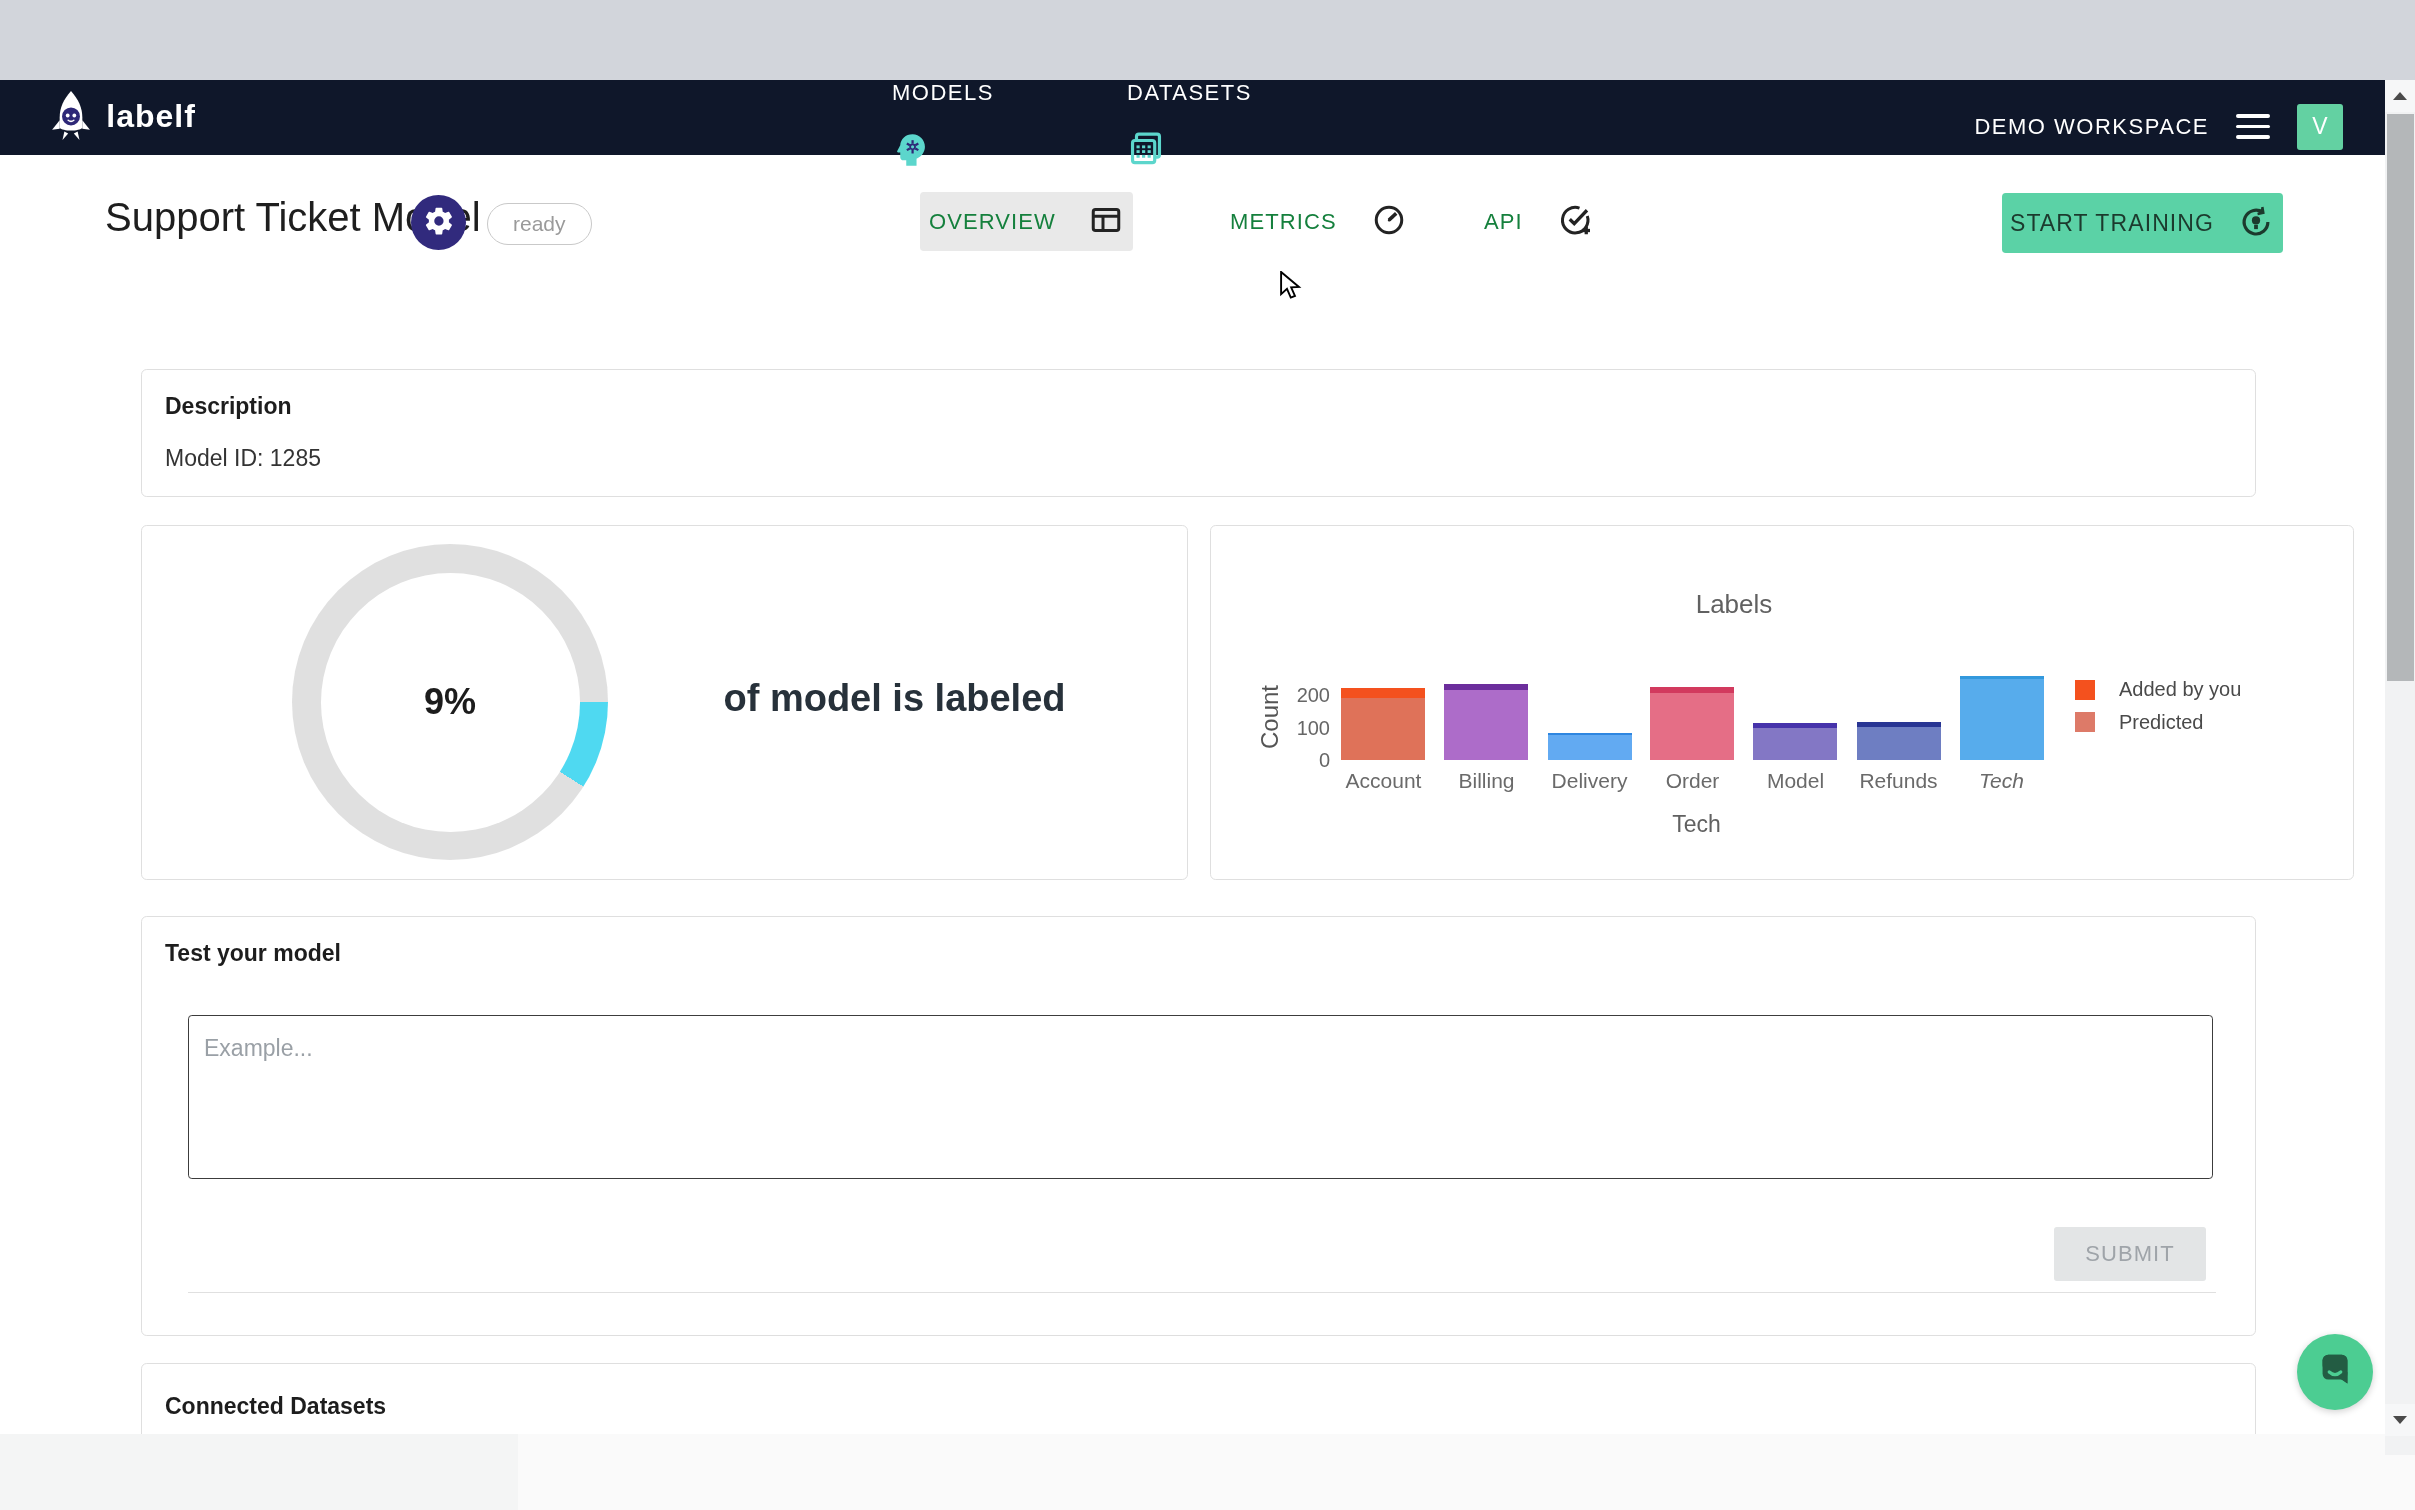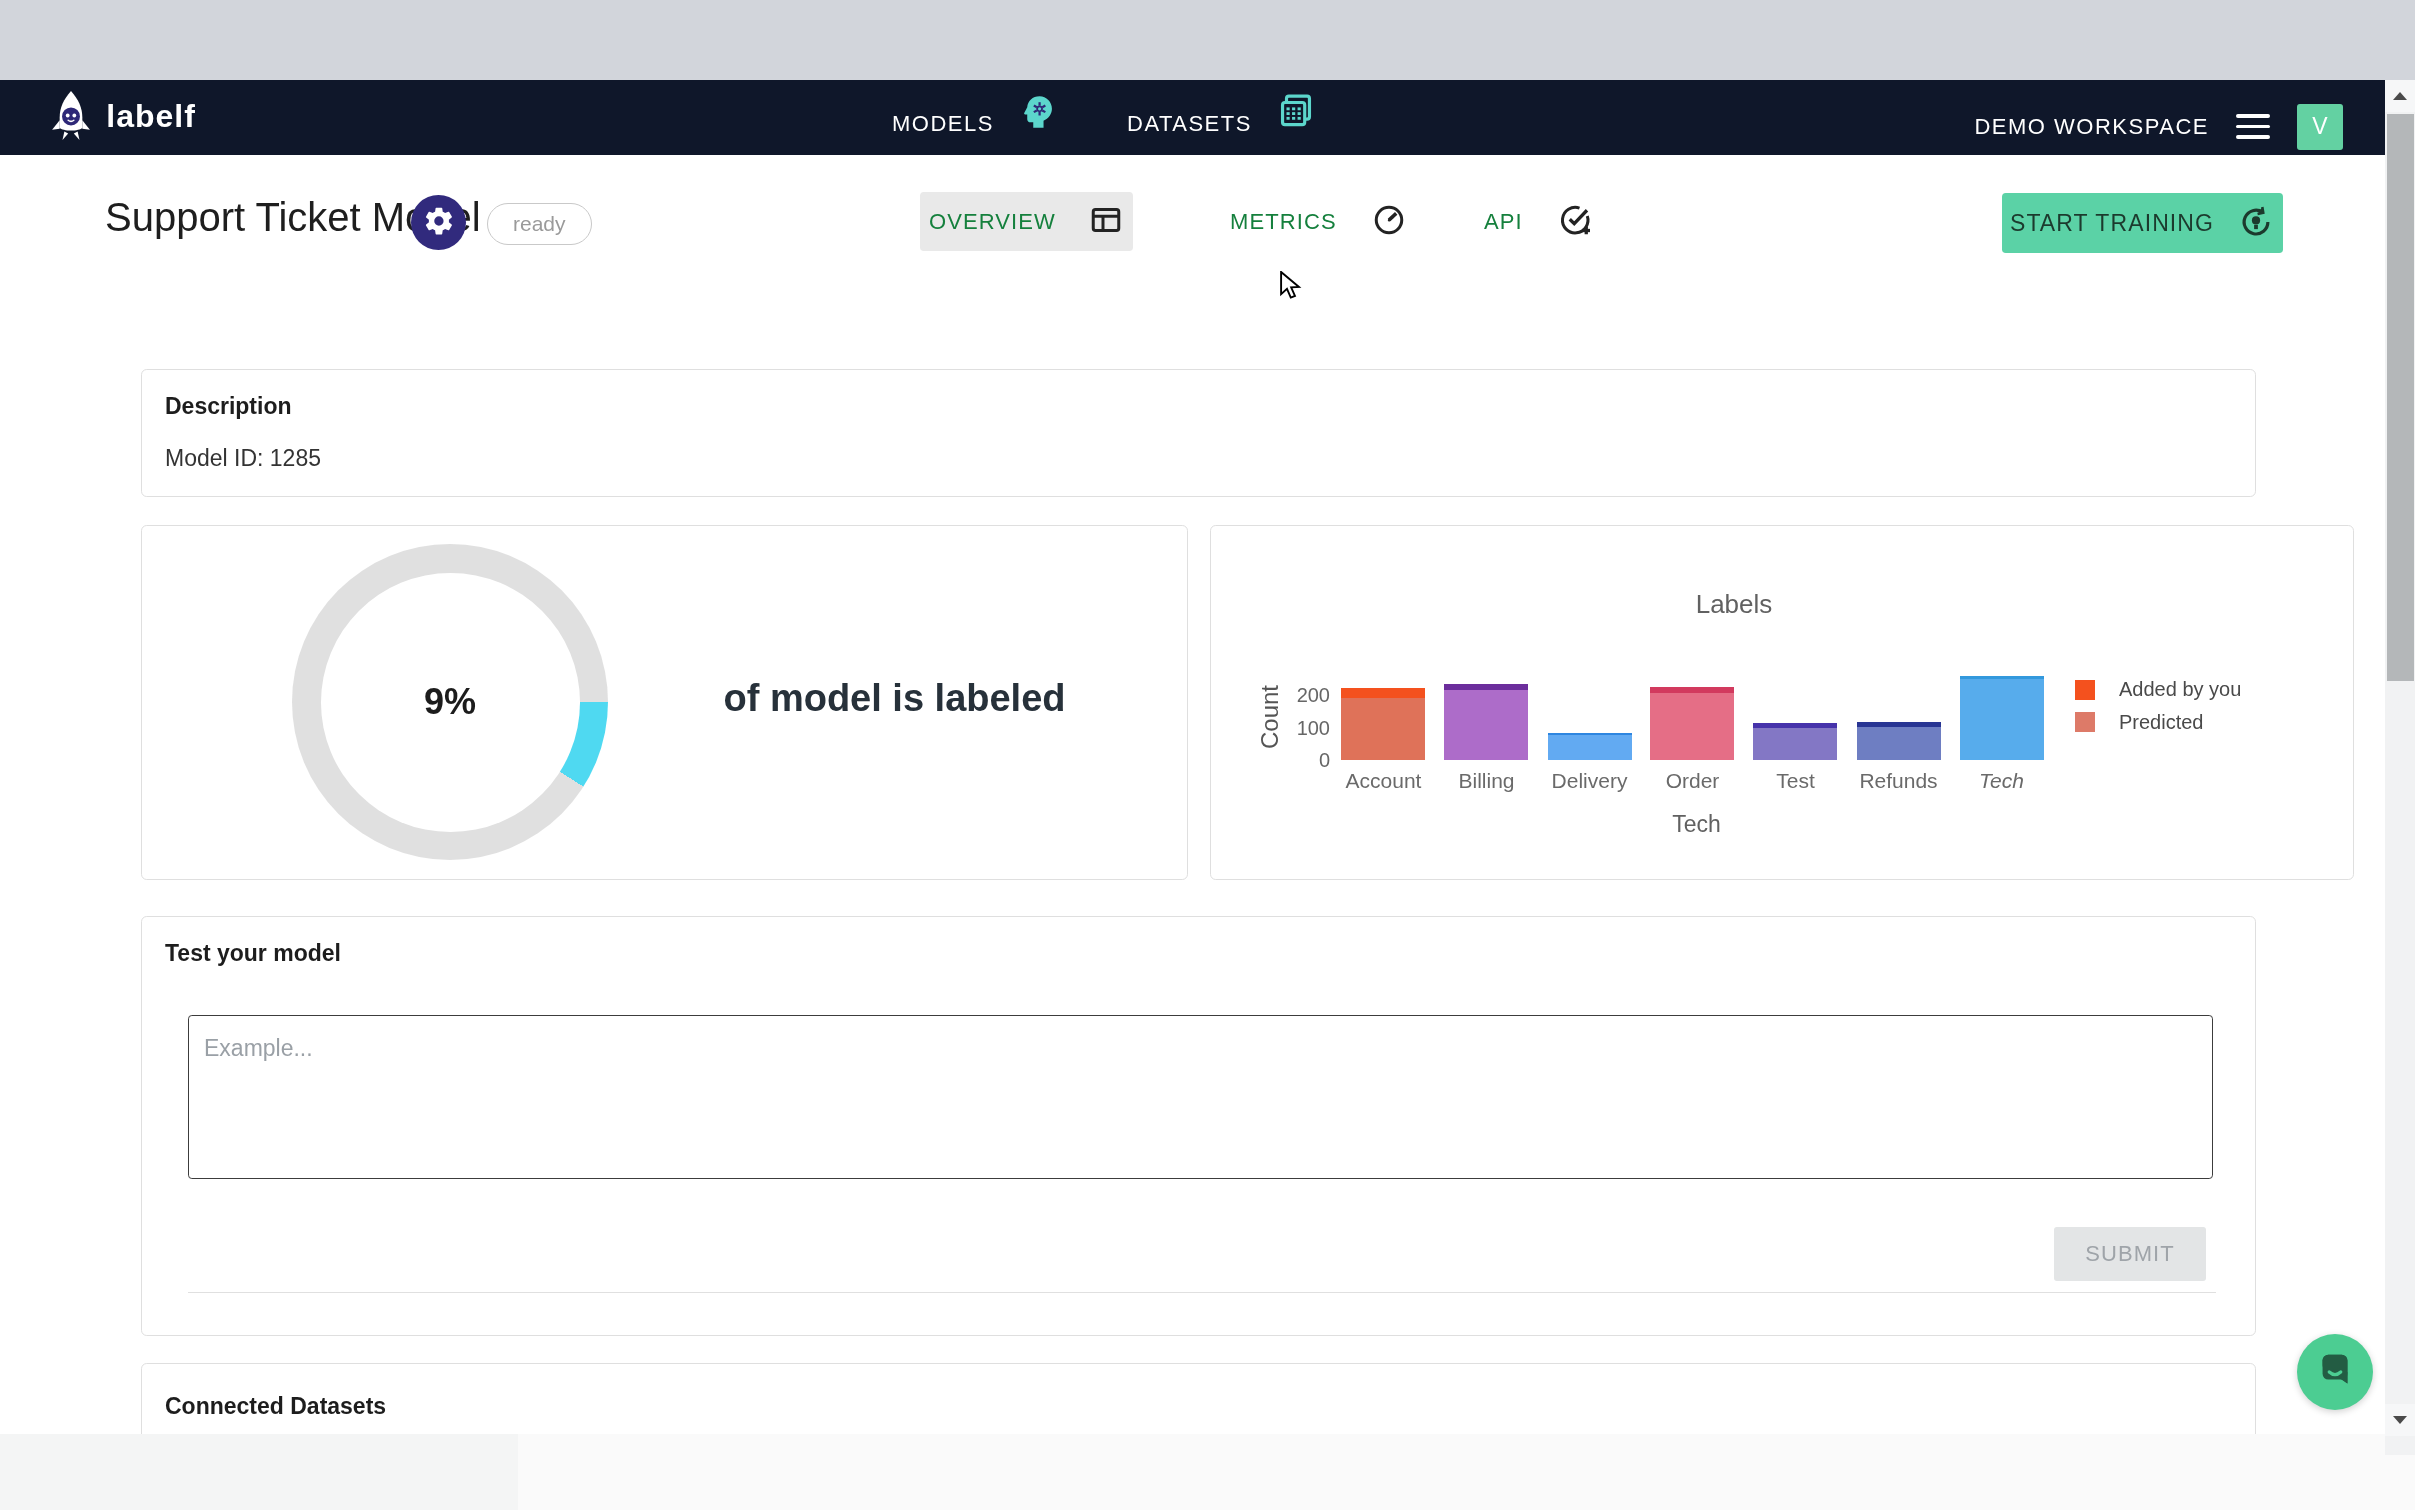--- a/index.html
+++ b/index.html
@@ -6,21 +6,21 @@
   *{box-sizing:border-box;font-family:"Liberation Sans",sans-serif;}
   #screen{position:relative;width:2416px;height:1510px;background:#ffffff;overflow:hidden;}
 
   
   .topstrip{position:absolute;left:0;top:0;width:2416px;height:80px;background:#d2d5db;}
 
   
   .navbar{position:absolute;left:0;top:80px;width:2385px;height:75px;background:#0f172a;}
   .brand{position:absolute;left:49px;top:9.5px;display:flex;align-items:center;gap:13.3px;}
   .brand-text{color:#ffffff;font-size:32px;font-weight:700;letter-spacing:1px;}
-  .navitem{position:absolute;top:0;height:57px;display:flex;align-items:flex-end;gap:25px;color:#ffffff;font-size:22px;font-weight:500;letter-spacing:1.5px;cursor:pointer;}
+  .navitem{position:absolute;top:0;height:57px;display:flex;align-items:flex-start;gap:25px;color:#ffffff;font-size:22px;font-weight:500;letter-spacing:1.5px;cursor:pointer;flex-direction:column;}
   .navitem.models{left:892px;}
   .navitem.datasets{left:1127px;}
   .nav-right{position:absolute;right:42px;top:0;height:93px;display:flex;align-items:center;gap:27px;}
   .workspace{color:#ffffff;font-size:22px;font-weight:500;letter-spacing:1.5px;}
   .burger{display:flex;flex-direction:column;gap:6.7px;cursor:pointer;}
   .burger span{display:block;width:34px;height:3.8px;background:#ffffff;border-radius:1.9px;}
   .avatar{width:46px;height:46px;background:#63d1a2;color:#ffffff;font-size:23px;font-weight:500;display:flex;align-items:center;justify-content:center;border-radius:2.9px;cursor:pointer;}
 
   
   .page-title{position:absolute;left:105px;top:195px;font-size:40px;font-weight:500;color:#1e1e1e;}
@@ -263,21 +263,21 @@
         </div>
         <div class="bar" style="left: 749px; top: 150px; width: 84px; height: 84px; background: rgb(87, 172, 236);">
           <div class="cap" style="height: 2.9px; background: rgb(51, 153, 221);"></div>
         </div>
       </div>
     <div id="xticks">
         <div class="xtick" style="left: 120px;">Account</div>
         <div class="xtick" style="left: 223px;">Billing</div>
         <div class="xtick" style="left: 326px;">Delivery</div>
         <div class="xtick" style="left: 429px;">Order</div>
-        <div class="xtick" style="left: 532px;">Test</div>
+        <div class="xtick" style="left: 532px;">Model</div>
         <div class="xtick" style="left: 635px;">Refunds</div>
         <div class="xtick" style="left: 738px; font-style: italic;">Tech</div>
       </div>
     <div class="xlabel">Tech</div>
     <div class="legend" id="legend">
         <div class="legend-row">
           <div class="legend-swatch" style="background: rgb(244, 81, 30);"></div>
           <div class="legend-text">Added by you</div>
         </div>
         <div class="legend-row">

